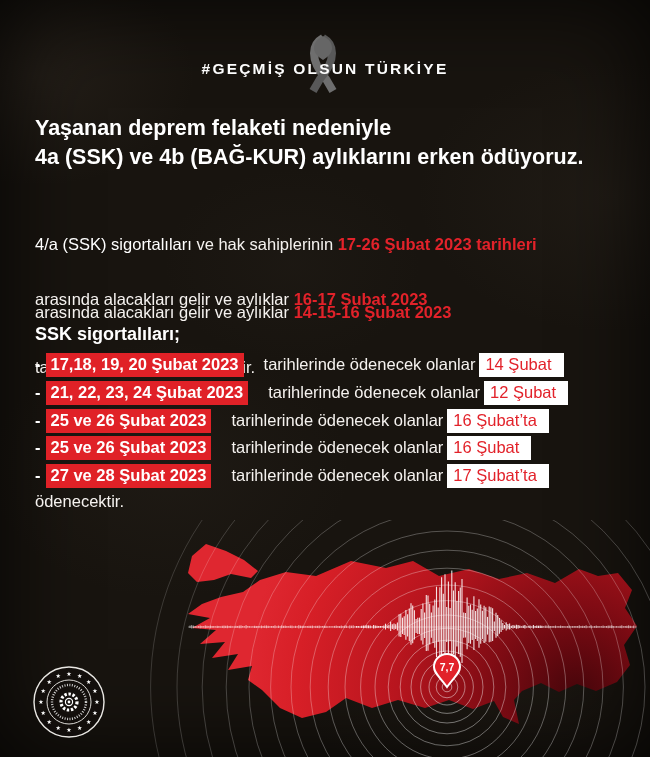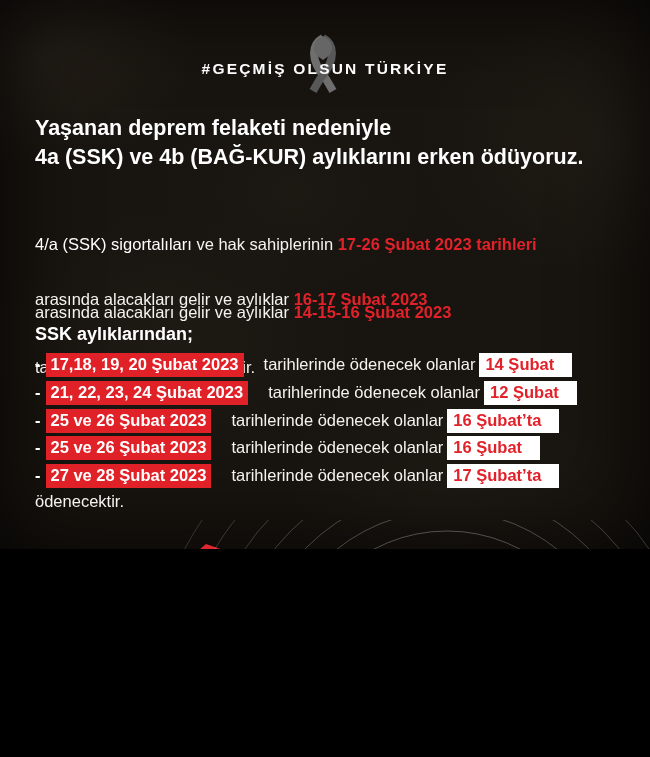--- a/index.html
+++ b/index.html
@@ -1,17 +1,17 @@
 <!DOCTYPE html>
 <html><head>
 <meta charset="utf-8">
 <style>
   html,body{margin:0;padding:0;background:#000;}
   .stage{
-    position:relative;width:650px;height:549px;overflow:hidden;
+    position:relative;width:650px;height:757px;overflow:hidden;
     font-family:"Liberation Sans","DejaVu Sans",sans-serif;
     color:#f5f2ef;
     background:
       radial-gradient(240px 170px at 6% 10%, rgba(110,96,82,.13), transparent 65%),
       radial-gradient(300px 210px at 94% 26%, rgba(100,88,74,.10), transparent 65%),
       radial-gradient(280px 200px at 26% 62%, rgba(92,82,70,.09), transparent 65%),
       radial-gradient(260px 190px at 70% 88%, rgba(96,84,72,.08), transparent 65%),
       radial-gradient(200px 150px at 45% 35%, rgba(84,74,64,.07), transparent 65%),
       #18140f;
     box-shadow:inset 0 0 90px rgba(0,0,0,.8);
@@ -29,22 +29,22 @@
   #para-ssk{top:188px;}
   #para-bagkur{top:243px;}
   .listblock{position:absolute;left:35px;width:600px;z-index:2;}
   #ssk-block{top:324px;}
   #bagkur-block{top:436px;}
   .list-heading{font-weight:bold;font-size:18px;color:#ffffff;margin:0 0 8px 0;}
   .list-item{margin:0 0 4px 0;font-size:16.5px;line-height:21px;white-space:nowrap;}
   .dash{font-weight:bold;color:#ffffff;margin-right:5px;}
   .chip-red{display:inline-block;background:#e02127;color:#ffffff;font-weight:bold;
     padding:1px 5px 2px 5px;margin-right:20px;}
-  .chip-white{display:inline-block;background:#ffffff;color:#e2222a;font-weight:bold;
-    padding:1px 18px 2px 6px;margin-left:4px;}
+  .chip-white{display:inline-block;background:#ffffff;color:#e2222a;font-weight:normal;
+    padding:1px 12px 2px 6px;margin-left:4px;}
   .mid-text{color:#f5f2ef;}
   .list-footer{font-size:16.5px;margin-top:2px;color:#f5f2ef;}
   #quake-map{position:absolute;left:0;top:520px;z-index:3;}
   #ministry-logo{position:absolute;left:31px;top:664px;z-index:4;}
 </style>
 </head>
 <body>
 
 <div class="stage">
 
@@ -64,21 +64,21 @@
     <div><span class="b">4/a (SSK) sigortalıları</span><span> ve hak sahiplerinin </span><span class="r">17-26 Şubat 2023 tarihleri</span></div>
     <div><span>arasında alacakları gelir ve aylıklar </span><span class="r">14-15-16 Şubat 2023</span></div>
   </div>
 
   <div class="para" id="para-bagkur">
     <div><span>arasında alacakları gelir ve aylıklar </span><span class="r">16-17 Şubat 2023</span></div>
     <div>tarihleri ödüyoruz ödenecektir.</div>
   </div>
 
   <div class="listblock" id="ssk-block">
-    <div class="list-heading">SSK aylıklarından;</div>
+    <div class="list-heading">SSK sigortalıları;</div>
     <div class="list-item">
       <span class="dash">-</span><span class="chip-red">17,18, 19, 20 Şubat 2023</span><span class="mid-text">tarihlerinde ödenecek olanlar</span><span class="chip-white">14 Şubat</span>
     </div>
     <div class="list-item">
       <span class="dash">-</span><span class="chip-red">21, 22, 23, 24 Şubat 2023</span><span class="mid-text">tarihlerinde ödenecek olanlar</span><span class="chip-white">12 Şubat</span>
     </div>
     <div class="list-item">
       <span class="dash">-</span><span class="chip-red">25 ve 26 Şubat 2023</span><span class="mid-text">tarihlerinde ödenecek olanlar</span><span class="chip-white">16 Şubat’ta</span>
     </div>
   </div>

